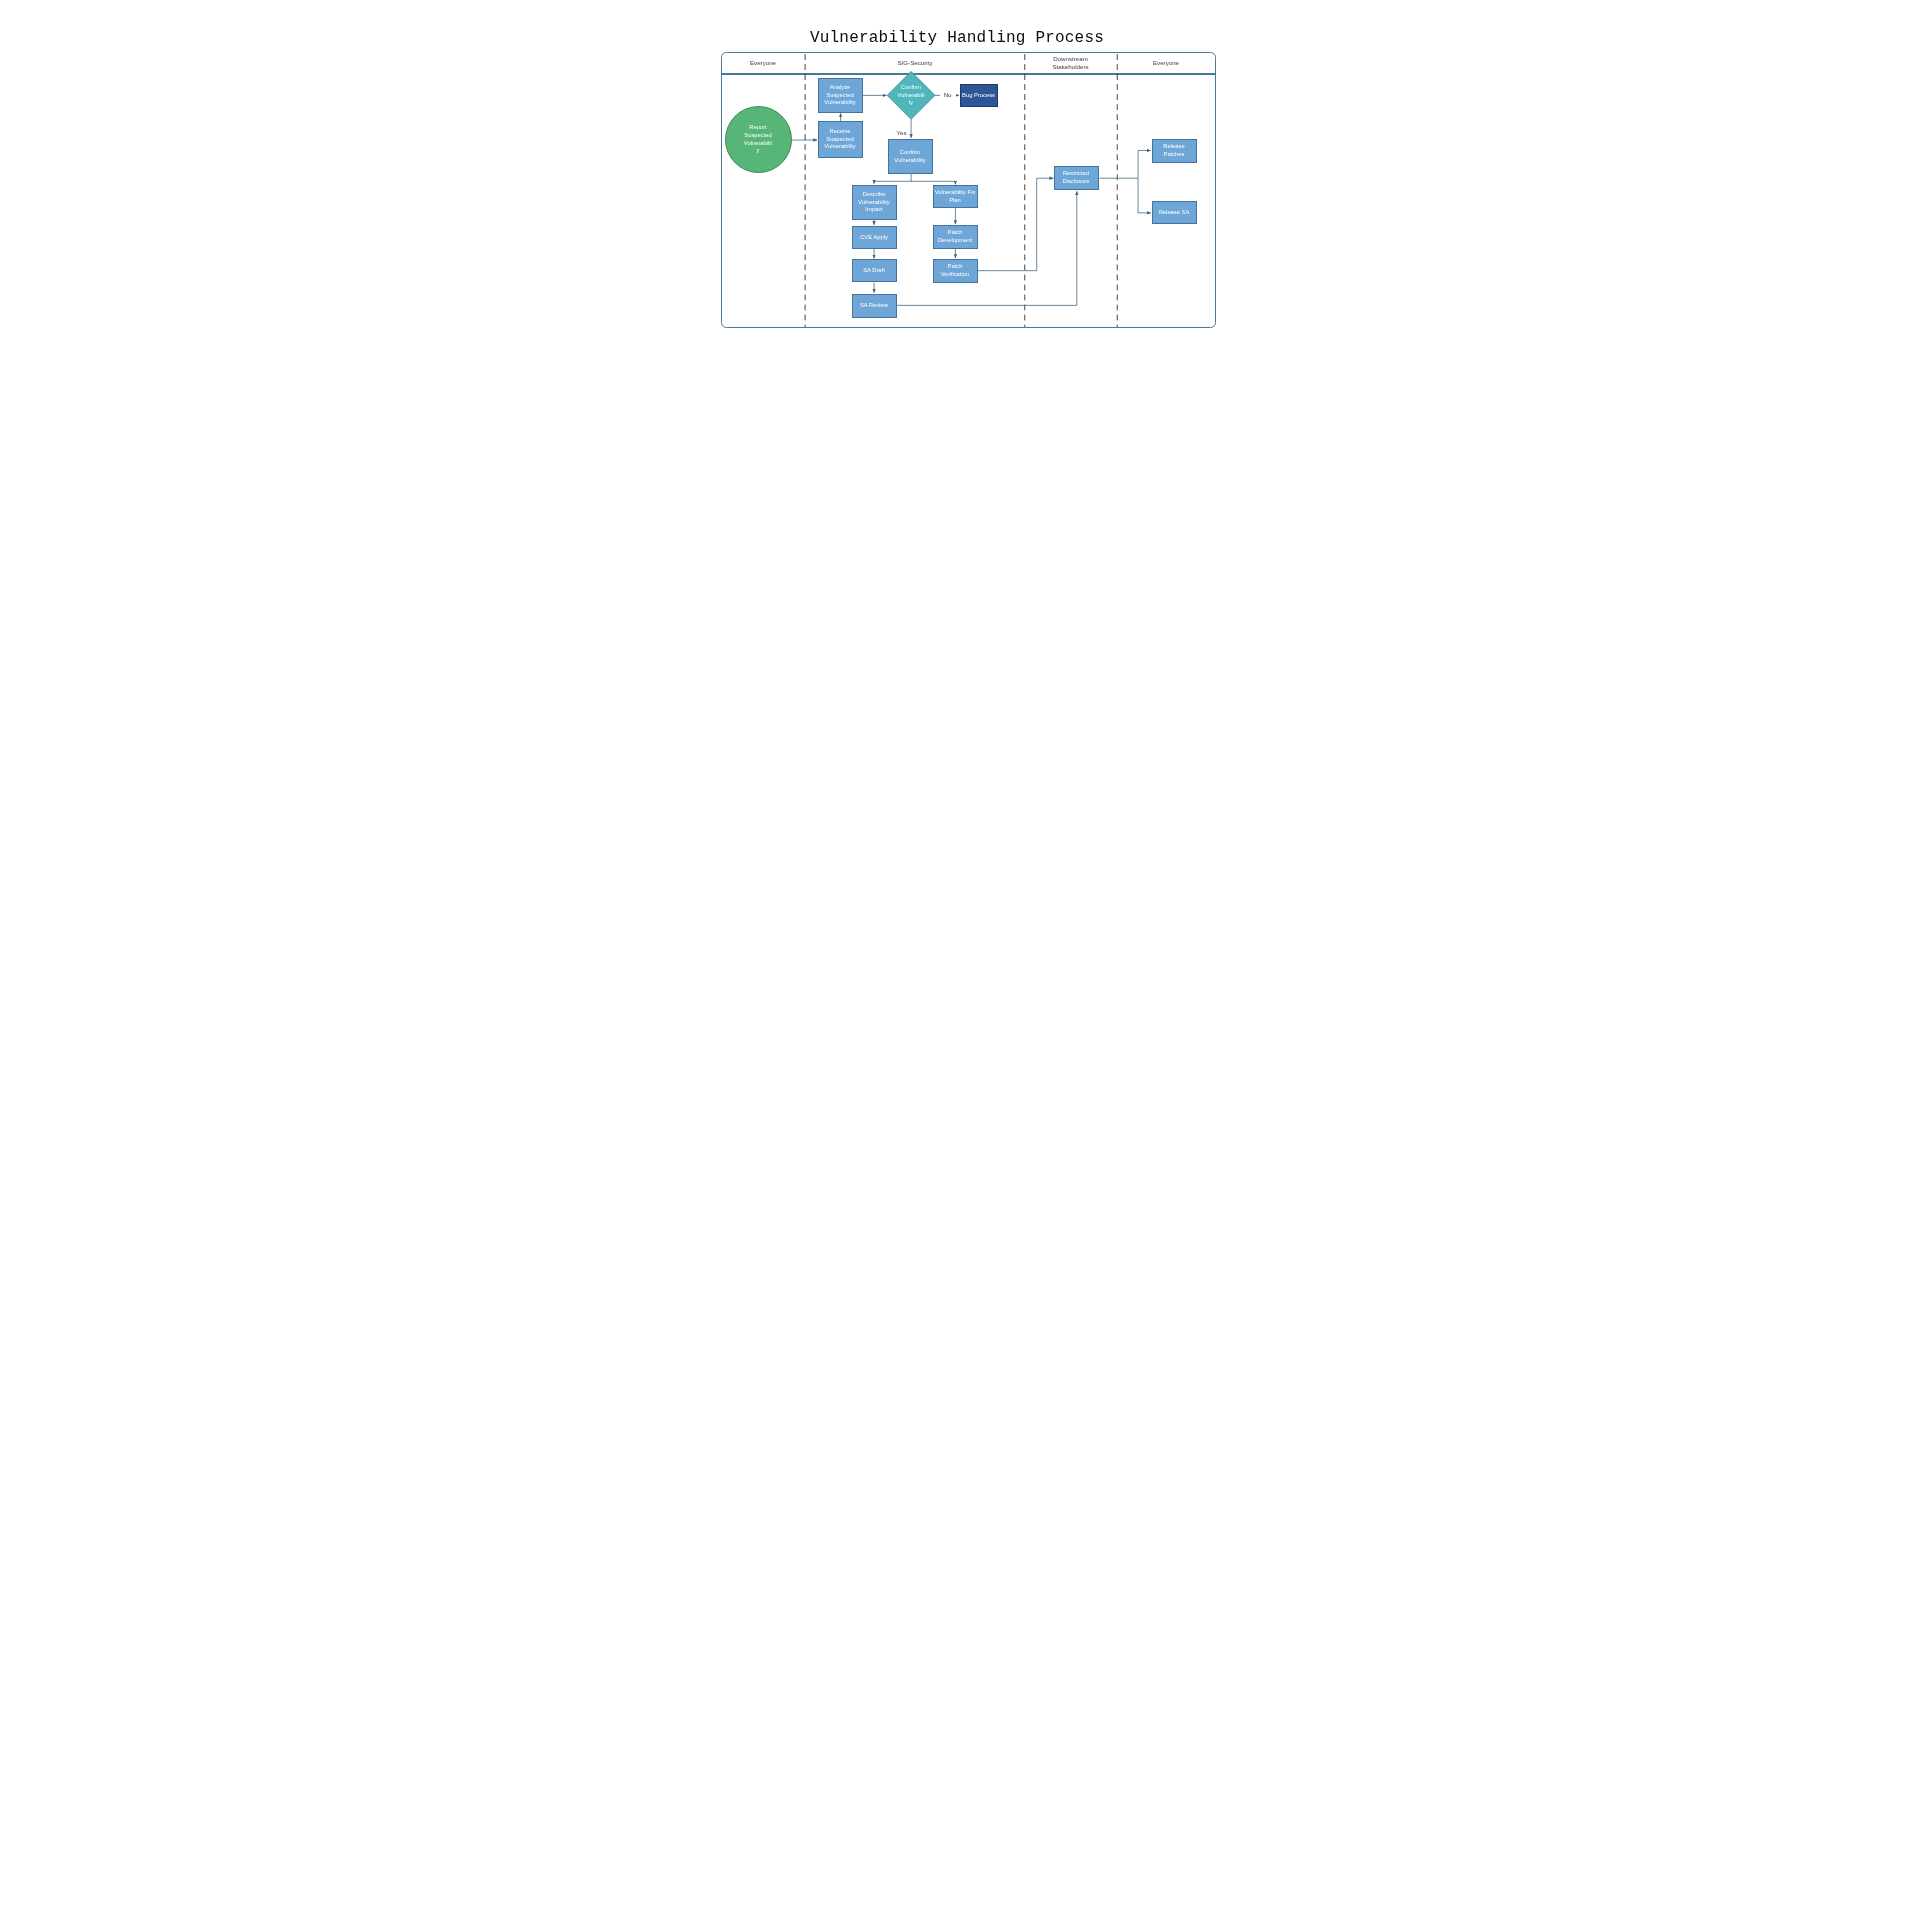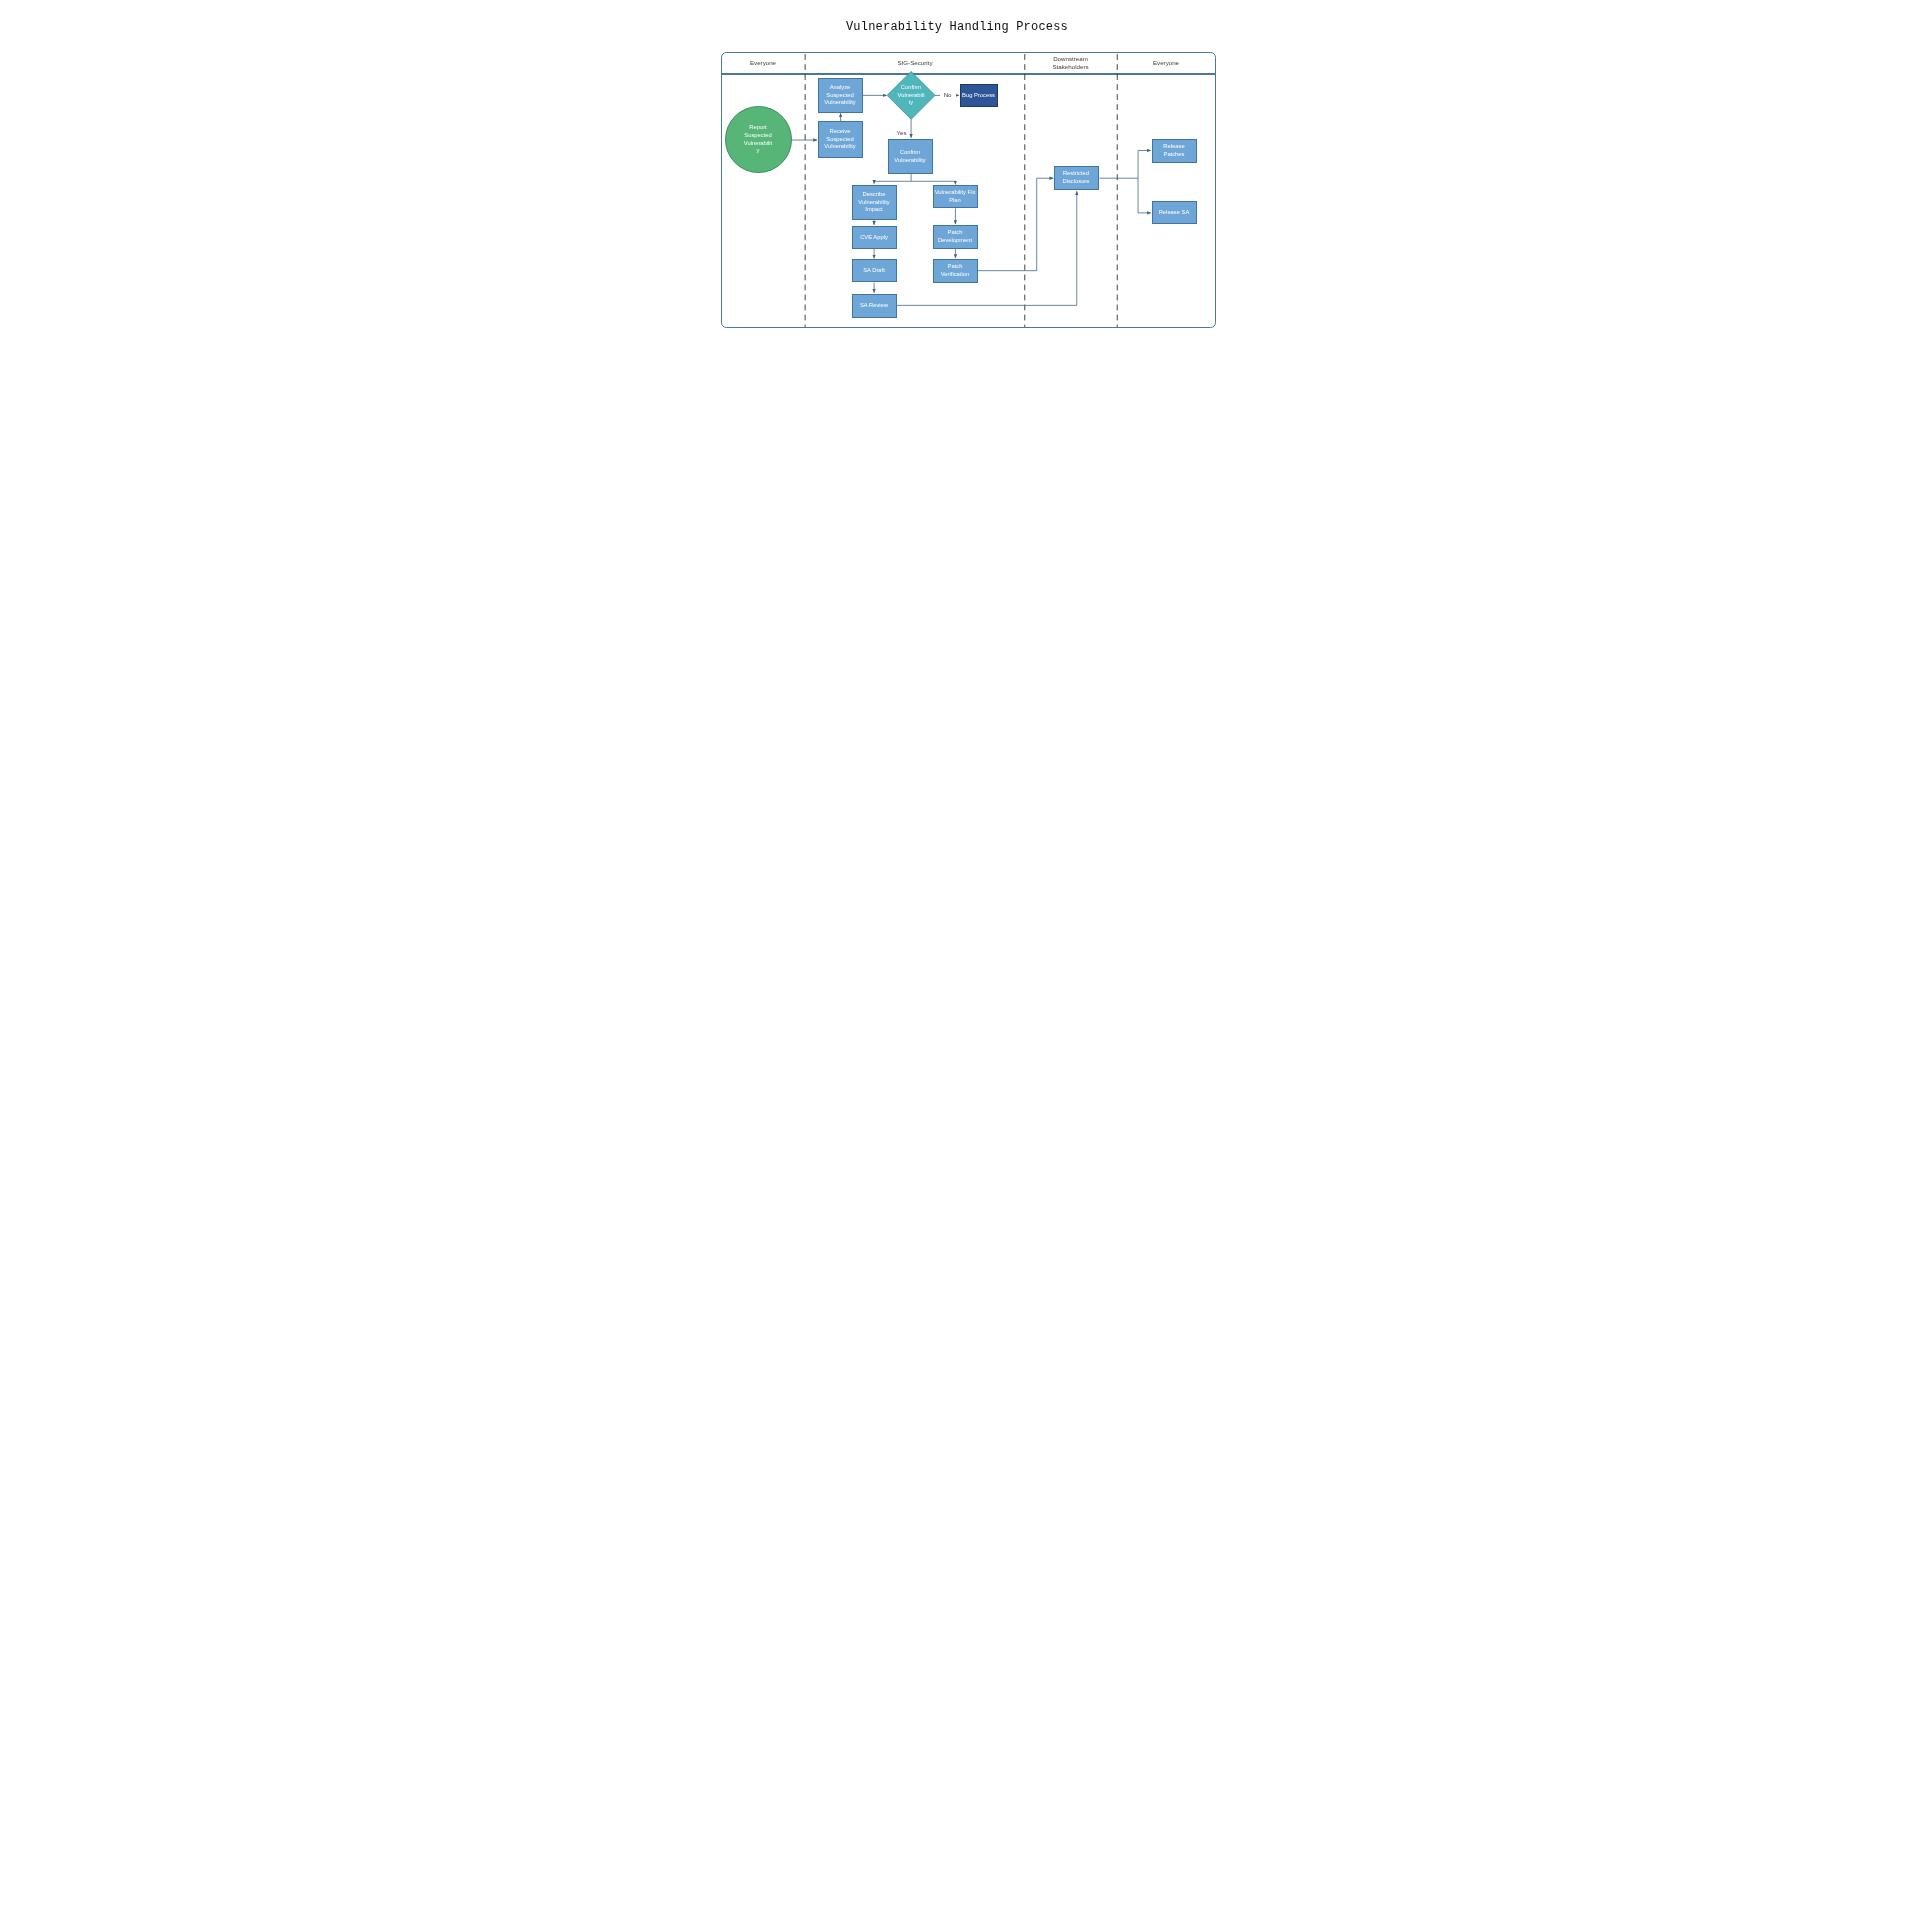--- a/index.html
+++ b/index.html
@@ -5,24 +5,24 @@
   html,body{margin:0;padding:0;background:#ffffff;}
   .stage{
     position:relative;
     width:541px;height:383px;
     margin:0 auto;
     background:#ffffff;
     font-family:"Liberation Sans","DejaVu Sans",sans-serif;
     overflow:hidden;
   }
   .title{
-    position:absolute;left:0;top:20px;width:529px;
+    position:absolute;left:0;top:29px;width:529px;
     text-align:center;
     font-family:"Liberation Mono","DejaVu Sans Mono",monospace;
-    font-size:12px;letter-spacing:0.2px;color:#0d0d0d;
+    font-size:16px;letter-spacing:0.2px;color:#0d0d0d;
     z-index:4;
   }
   .frame{
     position:absolute;left:28px;top:52px;width:495px;height:276px;
     border:1.2px solid var(--frame,#4A7995);
     border-radius:5.4px;
     box-sizing:border-box;
     z-index:1;
   }
   .header-sep{

